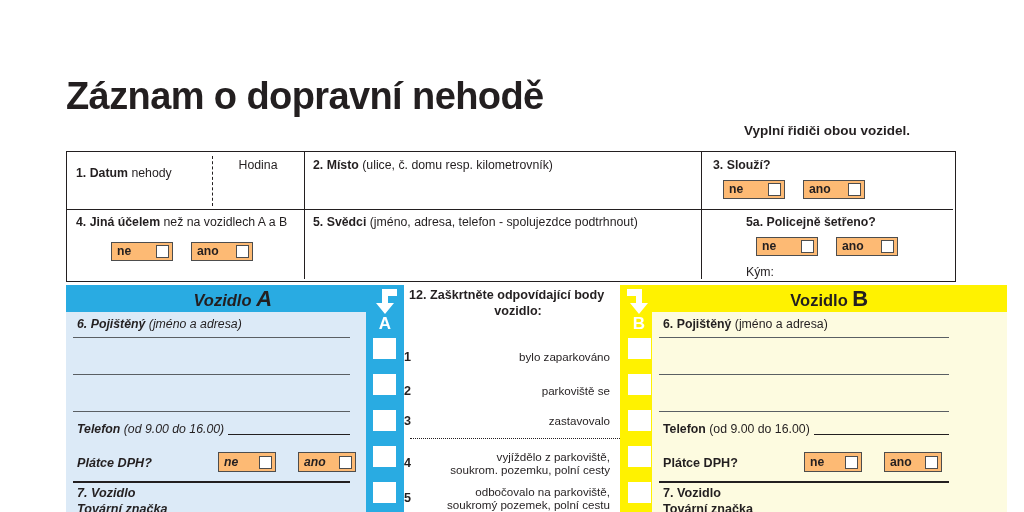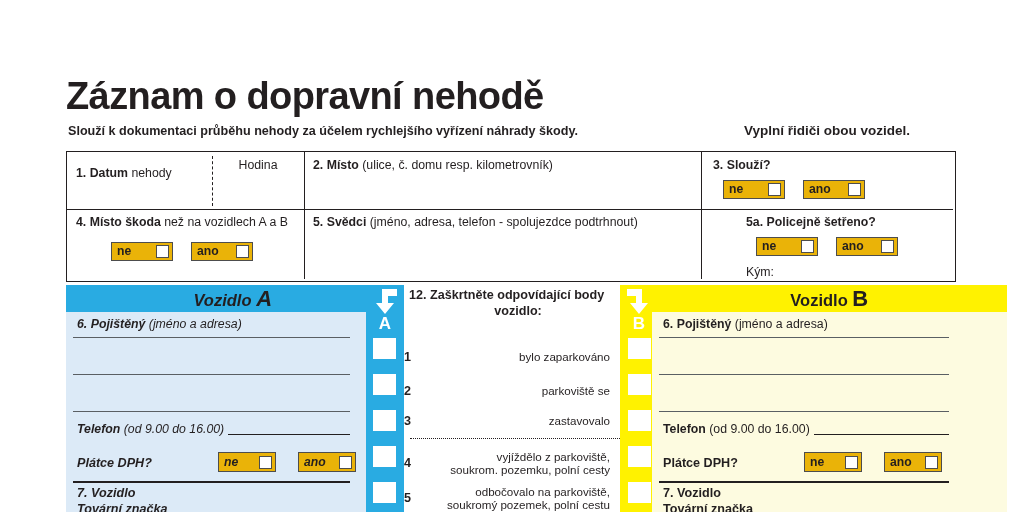--- a/index.html
+++ b/index.html
@@ -97,21 +97,21 @@
   .naorow {
     display: flex;
     gap: 18px;
     margin-top: 7px;
   }
   .nabox {
     display: flex;
     align-items: center;
     justify-content: space-between;
     border: 1.3px solid #4d4d4d;
-    background: #eab308;
+    background: #fdba74;
     width: 62px;
     height: 19px;
     box-sizing: border-box;
     padding: 0 3px 0 5px;
   }
   .nabox .t {
     font-size: 12.2px;
     font-weight: bold;
     line-height: 19px;
   }
@@ -265,21 +265,20 @@
     height: 0;
     border-top: 1.5px dotted #231f20;
   }
 </style>
 </head>
 <body>
 
 <div class="page">
 
   <div class="doc-title">Záznam o dopravní nehodě</div>
-  <div class="doc-subtitle">Slouží k dokumentaci průběhu nehody za účelem rychlejšího vyřízení náhrady škody.</div>
   <div class="fill-note">Vyplní řidiči obou vozidel.</div>
 
   <div class="topgrid">
 
     <div class="vline" style="left:237px; top:0; height:127px;"></div>
     <div class="vline" style="left:634px; top:0; height:127px;"></div>
 
     <div class="hline" style="left:0; top:57px; width:886px;"></div>
 
     <div class="vdash" style="left:145px; top:4px; height:50px;"></div>
@@ -317,21 +316,21 @@
         <div class="nabox">
           <span class="t">ano</span>
           <span class="cb"></span>
         </div>
       </div>
     </div>
 
     <div class="cell" style="left:0; top:57px; width:237px; height:70px;">
       <div class="lbl">
         <b>4.</b>
-        <b>Místo škoda</b>
+        <b>Jiná účelem</b>
         <span class="thin">než na vozidlech A a B</span>
       </div>
       <div class="naorow" style="margin-left:35px; margin-top:12px;">
         <div class="nabox">
           <span class="t">ne</span>
           <span class="cb"></span>
         </div>
         <div class="nabox">
           <span class="t">ano</span>
           <span class="cb"></span>

